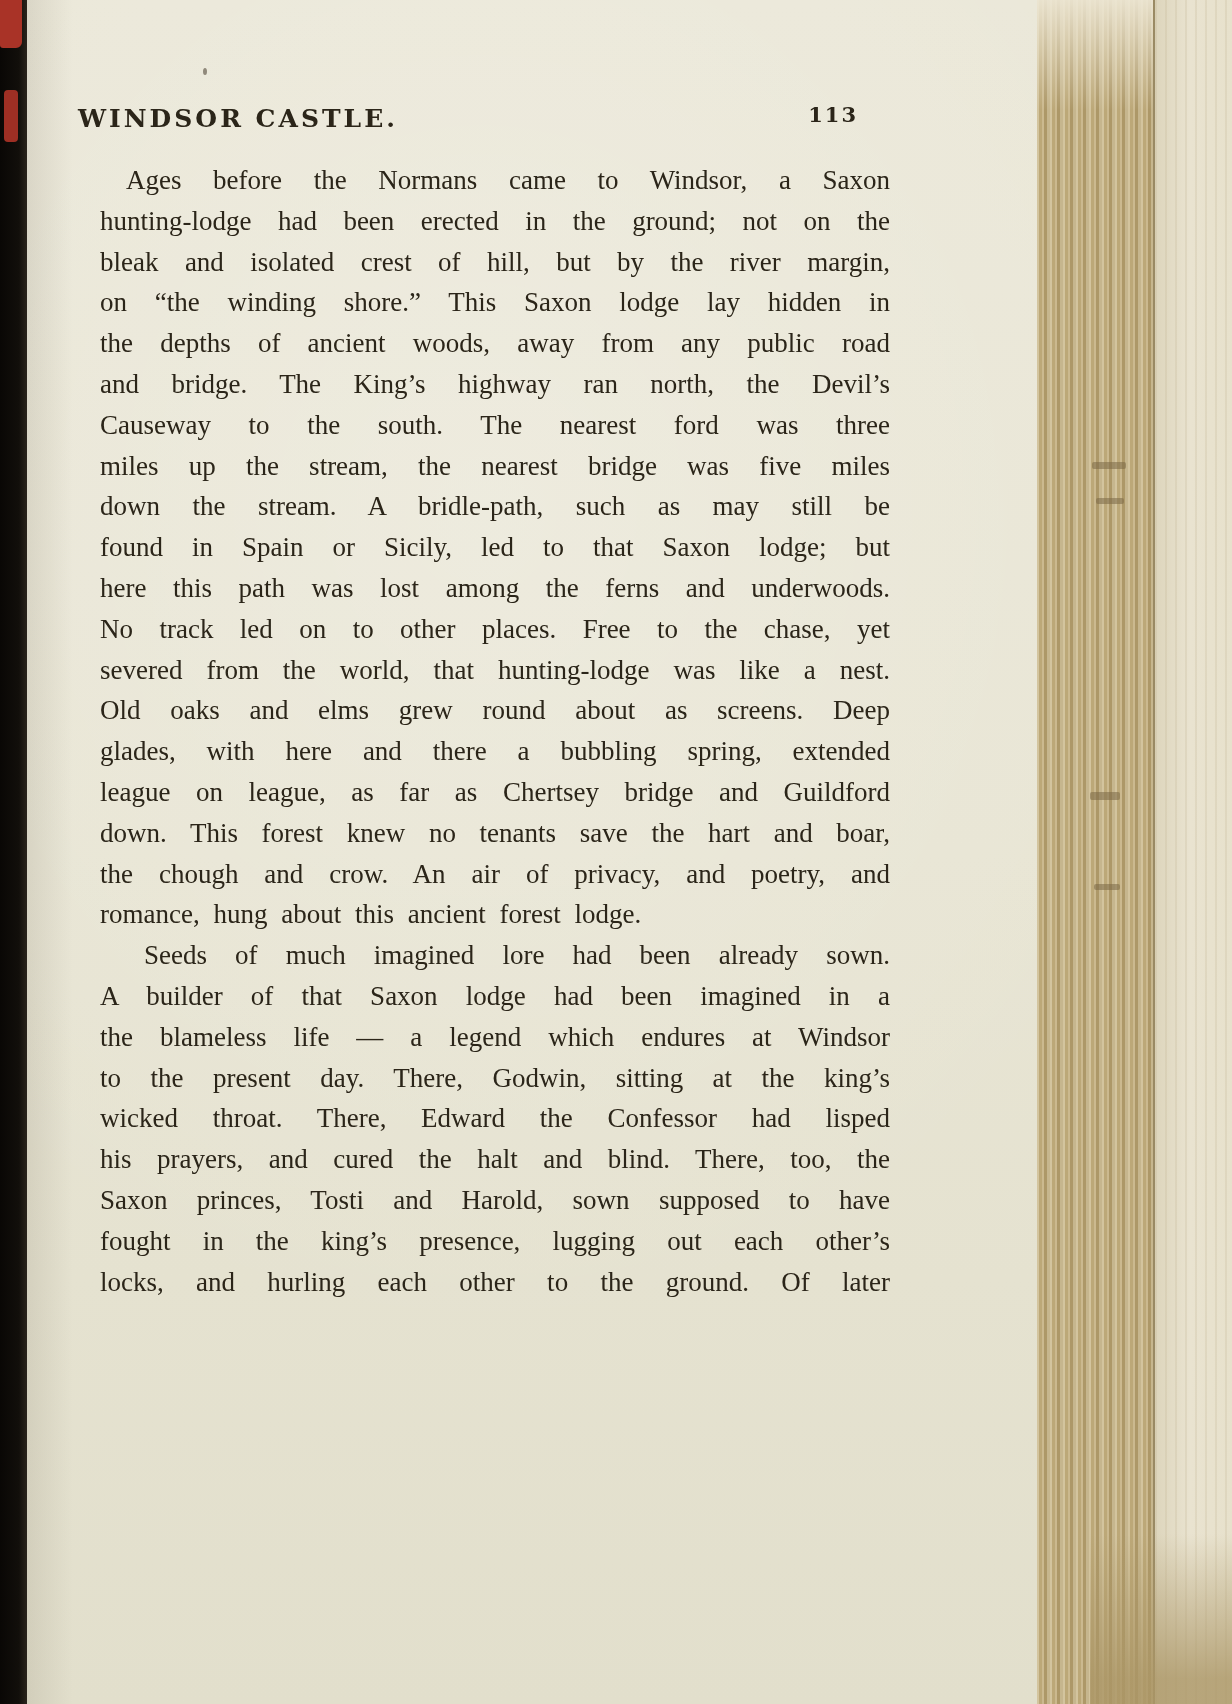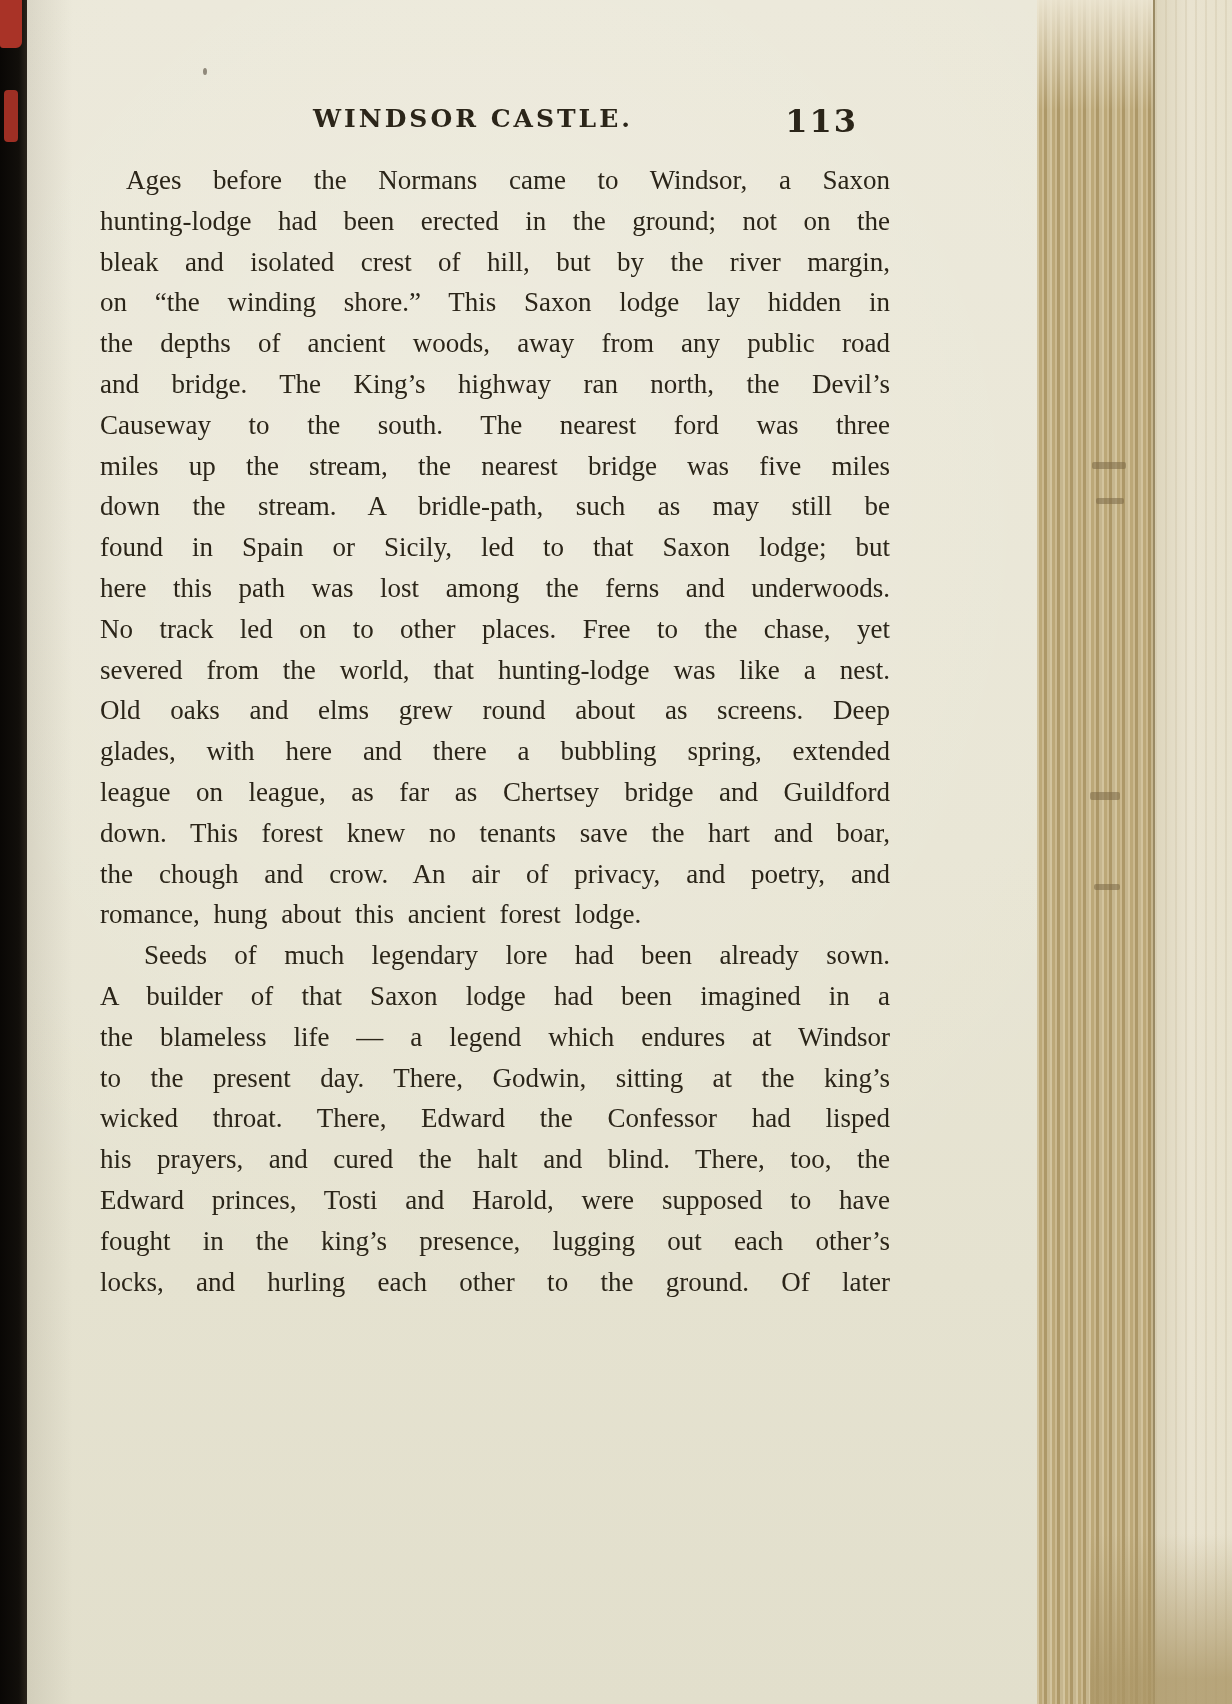--- a/index.html
+++ b/index.html
@@ -57,32 +57,31 @@
   .header {
     position: absolute;
     left: 73px;  
     width: 790px;
     top: 104px;
     height: 42px;
   }
   .running-title {
     position: absolute;
     left: 0; right: 0;
-    text-align: center;
     transform: translateX(-22px);
     font-size: 25px;
     font-weight: 700;
     letter-spacing: 3px;
     color: #2b2519;
   }
   .page-number {
     position: absolute;
     right: 32px;
     top: -2px;
-    font-size: 32px;
+    font-size: 21px;
     font-weight: 600;
     letter-spacing: 2px;
     color: #2b2519;
   }
   .text-block {
     position: absolute;
     left: 73px;
     top: 160px;
     width: 790px;
     font-size: 27px;
@@ -174,27 +173,27 @@
           <div class="line">No track led on to other places. Free to the chase, yet</div>
           <div class="line">severed from the world, that hunting-lodge was like a nest.</div>
           <div class="line">Old oaks and elms grew round about as screens. Deep</div>
           <div class="line">glades, with here and there a bubbling spring, extended</div>
           <div class="line">league on league, as far as Chertsey bridge and Guildford</div>
           <div class="line">down. This forest knew no tenants save the hart and boar,</div>
           <div class="line">the chough and crow. An air of privacy, and poetry, and</div>
           <div class="line rag">romance, hung about this ancient forest lodge.</div>
         </div>
         <div class="paragraph">
-          <div class="line first">Seeds of much legendary lore had been already sown.</div>
+          <div class="line first">Seeds of much imagined lore had been already sown.</div>
           <div class="line">A builder of that Saxon lodge had been imagined in a</div>
           <div class="line">the blameless life — a legend which endures at Windsor</div>
           <div class="line">to the present day. There, Godwin, sitting at the king’s</div>
           <div class="line">wicked throat. There, Edward the Confessor had lisped</div>
           <div class="line">his prayers, and cured the halt and blind. There, too, the</div>
-          <div class="line">Edward princes, Tosti and Harold, were supposed to have</div>
+          <div class="line">Saxon princes, Tosti and Harold, sown supposed to have</div>
           <div class="line">fought in the king’s presence, lugging out each other’s</div>
           <div class="line">locks, and hurling each other to the ground. Of later</div>
         </div>
       </div>
   </div>
 
   <div class="edge-band"></div>
   <div class="outer-band"></div>
   <div class="corner-shade"></div>
   <div class="edge-mark m1"></div>

